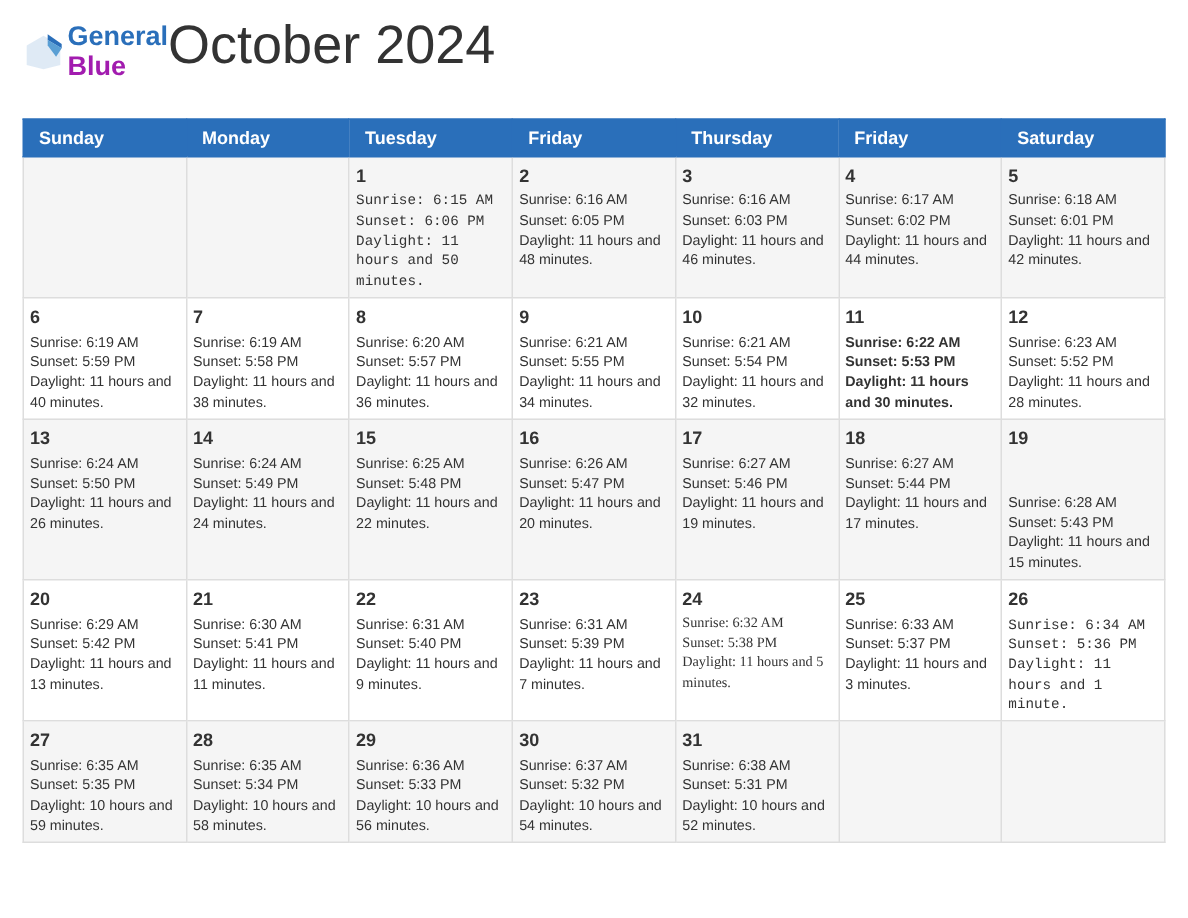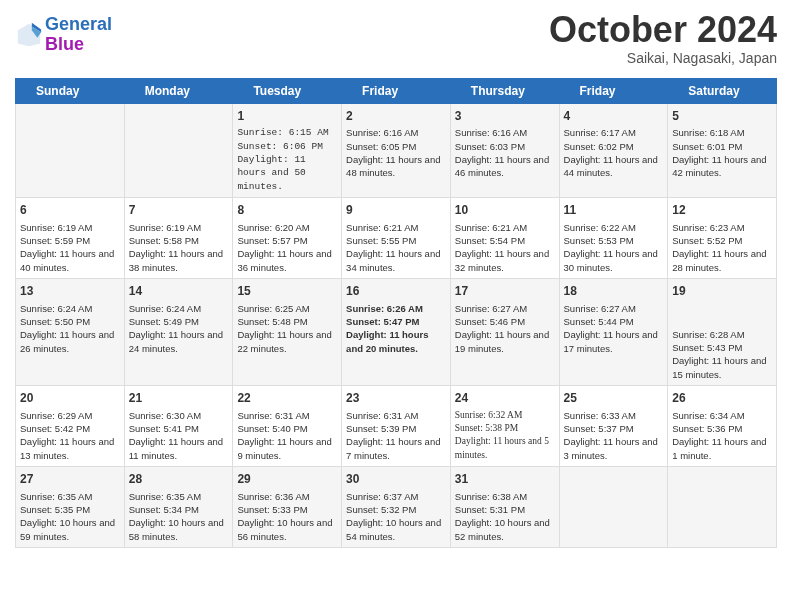--- a/index.html
+++ b/index.html
@@ -6,22 +6,22 @@
     body {
       font-family: Arial, sans-serif;
       background: #fff;
       width: 792px;
       min-height: 612px;
       padding: 10px 15px 15px 15px;
     }
     .header {
       display: flex;
       align-items: flex-start;
-      justify-content: space-between;
-      margin-bottom: 12px;
+      justify-content: flex-start;
+      margin-bottom: 24px;
     }
     .logo {
       display: flex;
       align-items: center;
       margin-top: 5px;
     }
     .logo-text {
       font-size: 18px;
       font-weight: bold;
       color: #333;
@@ -33,37 +33,37 @@
     .logo-icon {
       width: 28px;
       height: 28px;
       margin-right: 2px;
     }
     .title-block {
       text-align: right;
     }
     .month-title {
       font-size: 36px;
-      font-weight: bold;
+      font-weight: normal;
       color: #333;
       line-height: 1.1;
     }
     .subtitle {
       font-size: 14px;
       color: #555;
     }
     table {
       width: 100%;
       border-collapse: collapse;
       font-size: 10.5px;
     }
     thead tr th {
       background-color: #2a6fba;
       color: #fff;
-      padding: 5px 20px;
+      padding: 5px 10px;
       text-align: left;
       font-size: 12px;
       font-weight: bold;
       border: 1px solid #2a6fba;
     }
     tbody tr td {
       vertical-align: top;
       padding: 4px 4px;
       border: 1px solid #ddd;
       height: 80px;
@@ -98,21 +98,20 @@
       <polygon points="18,2 28,9 28,12 18,6" fill="#2a6fba"></polygon>
       <polygon points="18,6 28,12 24,18 18,10" fill="#5a9fd4"></polygon>
     </svg>
     <div class="logo-text">
       <span>General</span><br>
       <span style="color:#a21caf;">Blue</span>
     </div>
   </div>
   <div class="title-block">
     <div class="month-title">October 2024</div>
-    <div class="subtitle">Saikai, Nagasaki, Japan</div>
   </div>
 </div>
 
 <table>
   <thead>
     <tr>
     <th>Sunday</th>
         <th>Monday</th>
         <th>Tuesday</th>
         <th>Friday</th>
@@ -182,21 +181,21 @@
 Daylight: 11 hours and 34 minutes.</div>
         </td>
         <td>
           <span class="day-number">10</span>
           <div class="cell-content" style="white-space: pre-line;">Sunrise: 6:21 AM
 Sunset: 5:54 PM
 Daylight: 11 hours and 32 minutes.</div>
         </td>
         <td>
           <span class="day-number">11</span>
-          <div class="cell-content" style="white-space: pre-line;">Sunrise: 6:22 AM
+          <div class="cell-content" style="white-space: pre-line; font-weight: bold;">Sunrise: 6:22 AM
 Sunset: 5:53 PM
 Daylight: 11 hours and 30 minutes.</div>
         </td>
         <td>
           <span class="day-number">12</span>
           <div class="cell-content" style="white-space: pre-line;">Sunrise: 6:23 AM
 Sunset: 5:52 PM
 Daylight: 11 hours and 28 minutes.</div>
         </td>
       </tr>
@@ -214,21 +213,21 @@
 Daylight: 11 hours and 24 minutes.</div>
         </td>
         <td>
           <span class="day-number">15</span>
           <div class="cell-content" style="white-space: pre-line;">Sunrise: 6:25 AM
 Sunset: 5:48 PM
 Daylight: 11 hours and 22 minutes.</div>
         </td>
         <td>
           <span class="day-number">16</span>
-          <div class="cell-content" style="white-space: pre-line; font-weight: bold;">Sunrise: 6:26 AM
+          <div class="cell-content" style="white-space: pre-line;">Sunrise: 6:26 AM
 Sunset: 5:47 PM
 Daylight: 11 hours and 20 minutes.</div>
         </td>
         <td>
           <span class="day-number">17</span>
           <div class="cell-content" style="white-space: pre-line;">Sunrise: 6:27 AM
 Sunset: 5:46 PM
 Daylight: 11 hours and 19 minutes.</div>
         </td>
         <td>
@@ -276,21 +275,21 @@
 Daylight: 11 hours and 5 minutes.</div>
         </td>
         <td>
           <span class="day-number">25</span>
           <div class="cell-content" style="white-space: pre-line;">Sunrise: 6:33 AM
 Sunset: 5:37 PM
 Daylight: 11 hours and 3 minutes.</div>
         </td>
         <td>
           <span class="day-number">26</span>
-          <div class="cell-content" style="white-space: pre-line;">Sunrise: 6:34 AM
+          <div class="cell-content" style="white-space: pre-line; font-family: Liberation Mono, monospace;">Sunrise: 6:34 AM
 Sunset: 5:36 PM
 Daylight: 11 hours and 1 minute.</div>
         </td>
       </tr>
       <tr>
         <td>
           <span class="day-number">27</span>
           <div class="cell-content" style="white-space: pre-line;">Sunrise: 6:35 AM
 Sunset: 5:35 PM
 Daylight: 10 hours and 59 minutes.</div>

